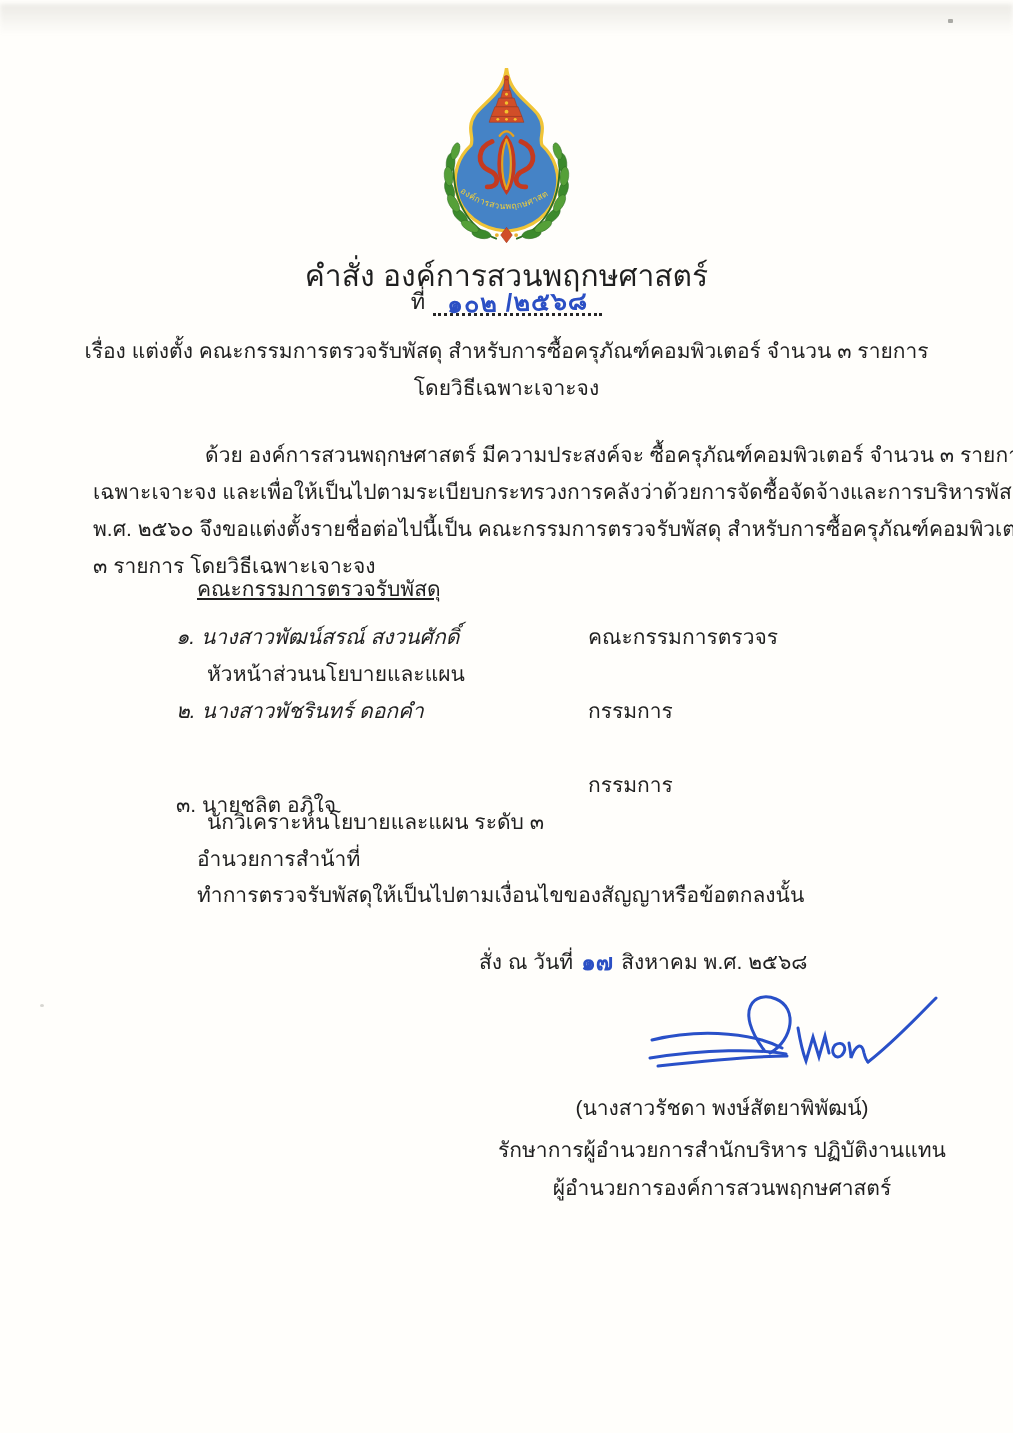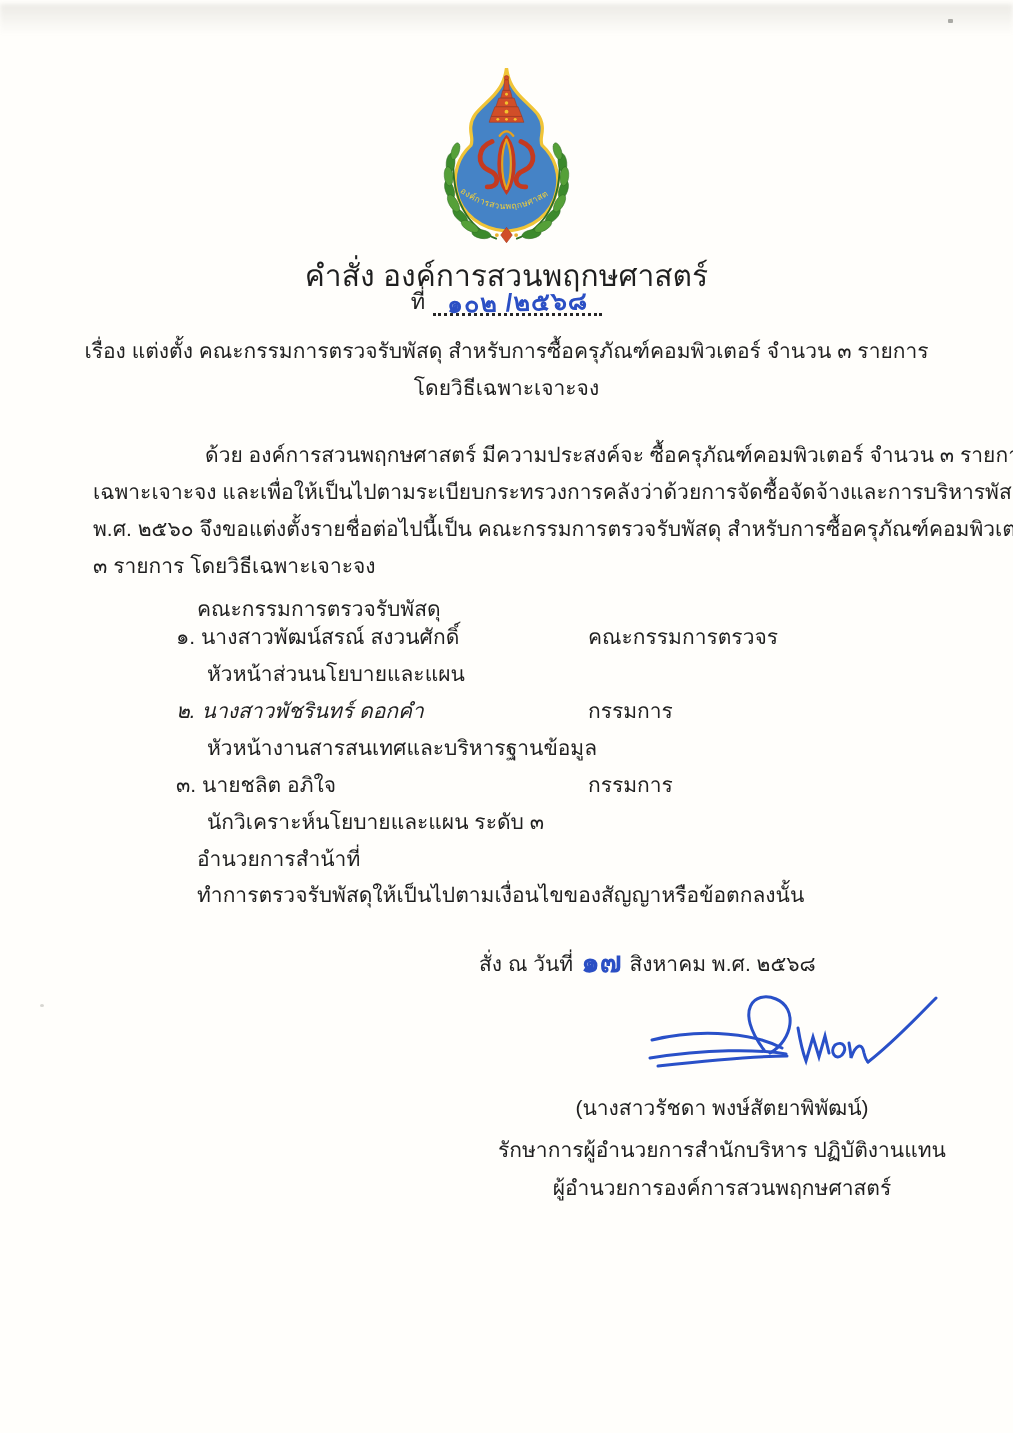--- a/index.html
+++ b/index.html
@@ -44,21 +44,21 @@
   .indent{padding-left:112px;}
 
   
   .lleft{left:197px;}
   .num-name{left:176px;}
   .subline{left:207px;}
   .role{left:588px;}
 
   
   .date-line{top:946px; left:479px;}
-  .day-hand{color:#2b4fc4; font-size:29px; font-weight:600; margin:0 8px; display:inline-block; transform:translateY(1px);}
+  .day-hand{color:#2b4fc4; font-size:23px; font-weight:600; margin:0 8px; display:inline-block; transform:translateY(1px);}
   .sig-wrap{left:646px; top:992px; width:296px; height:98px;}
   .sign-block{left:492px; width:460px; text-align:center;}
   .signer-name{top:1093px;}
   .signer-t1{top:1135px;}
   .signer-t2{top:1173px;}
 
   
   .logo{left:439px; top:63px; width:135px; height:186px;}
 </style>
 </head>
@@ -147,35 +147,34 @@
   <div class="abs centerline t21 subject1">เรื่อง แต่งตั้ง คณะกรรมการตรวจรับพัสดุ สำหรับการซื้อครุภัณฑ์คอมพิวเตอร์ จำนวน ๓ รายการ</div>
   <div class="abs centerline t21 subject2">โดยวิธีเฉพาะเจาะจง</div>
 
   <div class="abs body-para">
     <div class="indent">ด้วย องค์การสวนพฤกษศาสตร์ มีความประสงค์จะ ซื้อครุภัณฑ์คอมพิวเตอร์ จำนวน ๓ รายการ โดยวิธี</div>
     <div>เฉพาะเจาะจง  และเพื่อให้เป็นไปตามระเบียบกระทรวงการคลังว่าด้วยการจัดซื้อจัดจ้างและการบริหารพัสดุภาครัฐ</div>
     <div>พ.ศ. ๒๕๖๐ จึงขอแต่งตั้งรายชื่อต่อไปนี้เป็น คณะกรรมการตรวจรับพัสดุ สำหรับการซื้อครุภัณฑ์คอมพิวเตอร์ จำนวน</div>
     <div>๓ รายการ โดยวิธีเฉพาะเจาะจง</div>
   </div>
 
-  <div class="abs t21 lleft" style="top:594px;">คณะกรรมการตรวจรับพัสดุ</div>
-
-  <div class="abs t21 num-name" style="top:622px;">
+  <div class="abs t21 lleft" style="top:574px;text-decoration:underline;">คณะกรรมการตรวจรับพัสดุ</div>
+
+  <div class="abs t21 num-name" style="top:622px;font-style:italic;">
     <span>๑.</span>&nbsp;<span>นางสาวพัฒน์สรณ์ สงวนศักดิ์</span>
   </div>
   <div class="abs t21 role" style="top:622px;">คณะกรรมการตรวจร</div>
   <div class="abs t21 subline" style="top:659px;">หัวหน้าส่วนนโยบายและแผน</div>
 
   <div class="abs t21 num-name" style="top:696px;font-style:italic;">
     <span>๒.</span>&nbsp;<span>นางสาวพัชรินทร์ ดอกคำ</span>
   </div>
   <div class="abs t21 role" style="top:696px;">กรรมการ</div>
-  <div class="abs t21 subline" style="top:733px;">หัวหน้างานสารสนเทศและบริหารฐานข้อมูล</div>
-
-  <div class="abs t21 num-name" style="top:770px;">
+
+  <div class="abs t21 num-name" style="top:790px;">
     <span>๓.</span>&nbsp;<span>นายชลิต อภิใจ</span>
   </div>
   <div class="abs t21 role" style="top:770px;">กรรมการ</div>
   <div class="abs t21 subline" style="top:807px;">นักวิเคราะห์นโยบายและแผน ระดับ ๓</div>
 
   <div class="abs t21 lleft" style="top:844px;">อำนวยการสำน้าที่</div>
   <div class="abs t21 lleft" style="top:880px;">ทำการตรวจรับพัสดุให้เป็นไปตามเงื่อนไขของสัญญาหรือข้อตกลงนั้น</div>
 
   <div class="abs t21 date-line">
     <span>สั่ง ณ วันที่</span><span class="day-hand">๑๗</span><span>สิงหาคม พ.ศ. ๒๕๖๘</span>

